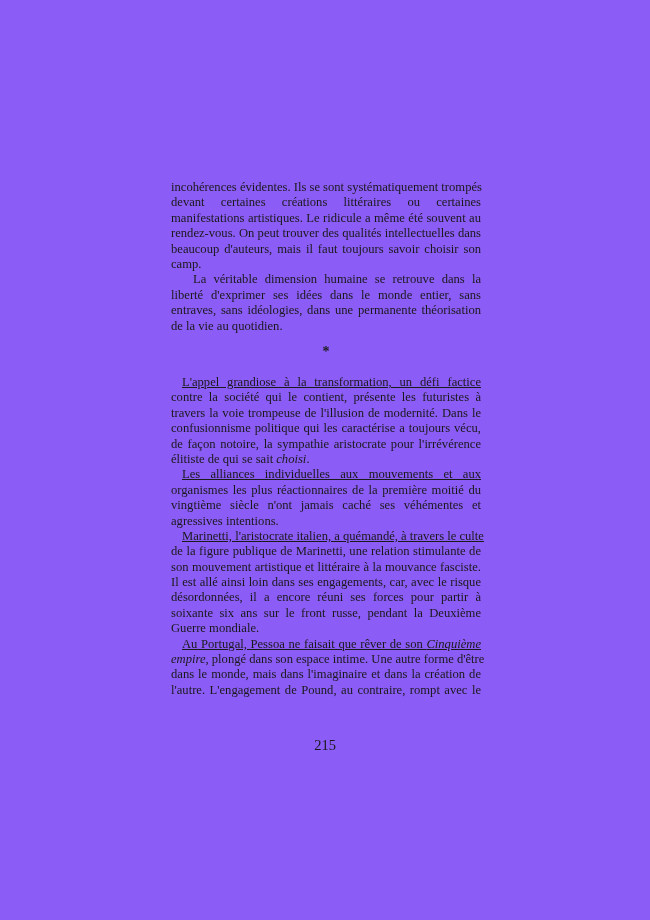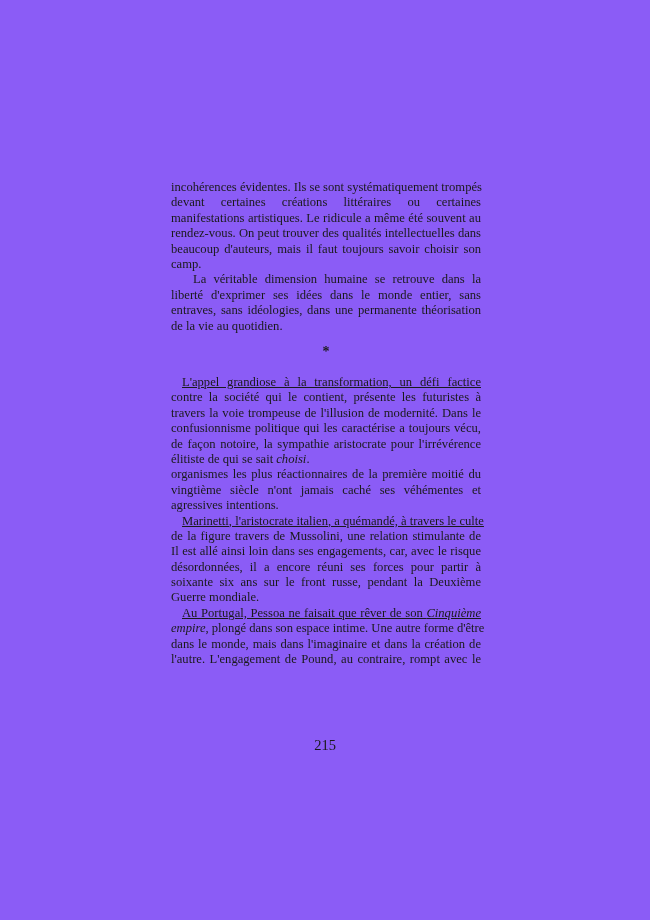--- a/index.html
+++ b/index.html
@@ -95,27 +95,29 @@
   <div class="text-block block-2">
     <div>
       <span class="line indent-small">L'appel grandiose à la transformation, un défi factice</span>
       <span class="line">contre la société qui le contient, présente les futuristes à</span>
       <span class="line">travers la voie trompeuse de l'illusion de modernité. Dans le</span>
       <span class="line">confusionnisme politique qui les caractérise a toujours vécu,</span>
       <span class="line">de façon notoire, la sympathie aristocrate pour l'irrévérence</span>
       <span class="line last"><span>élitiste de qui se sait </span><em>choisi</em><span>.</span></span>
     </div>
     <div>
+      <span class="line indent-small">Les alliances individuelles aux mouvements et aux</span>
       <span class="line">organismes les plus réactionnaires de la première moitié du</span>
       <span class="line">vingtième siècle n'ont jamais caché ses véhémentes et</span>
       <span class="line last">agressives intentions.</span>
     </div>
     <div>
       <span class="line indent-small">Marinetti, l'aristocrate italien, a quémandé, à travers le culte</span>
-      <span class="line">de la figure travers de Mussolini, une relation stimulante de</span>
+      <span class="line">de la figure publique de Marinetti, une relation stimulante de</span>
+      <span class="line">son mouvement artistique et littéraire à la mouvance fasciste.</span>
       <span class="line">Il est allé ainsi loin dans ses engagements, car, avec le risque</span>
       <span class="line">désordonnées, il a encore réuni ses forces pour partir à</span>
       <span class="line">soixante six ans sur le front russe, pendant la Deuxième</span>
       <span class="line last">Guerre mondiale.</span>
     </div>
     <div>
       <span class="line indent-small"><span>Au Portugal, Pessoa ne faisait que rêver de son </span><em>Cinquième</em></span>
       <span class="line"><em>empire</em><span>, plongé dans son espace intime. Une autre forme d'être</span></span>
       <span class="line">dans le monde, mais dans l'imaginaire et dans la création de</span>
       <span class="line">l'autre. L'engagement de Pound, au contraire, rompt avec le</span>

